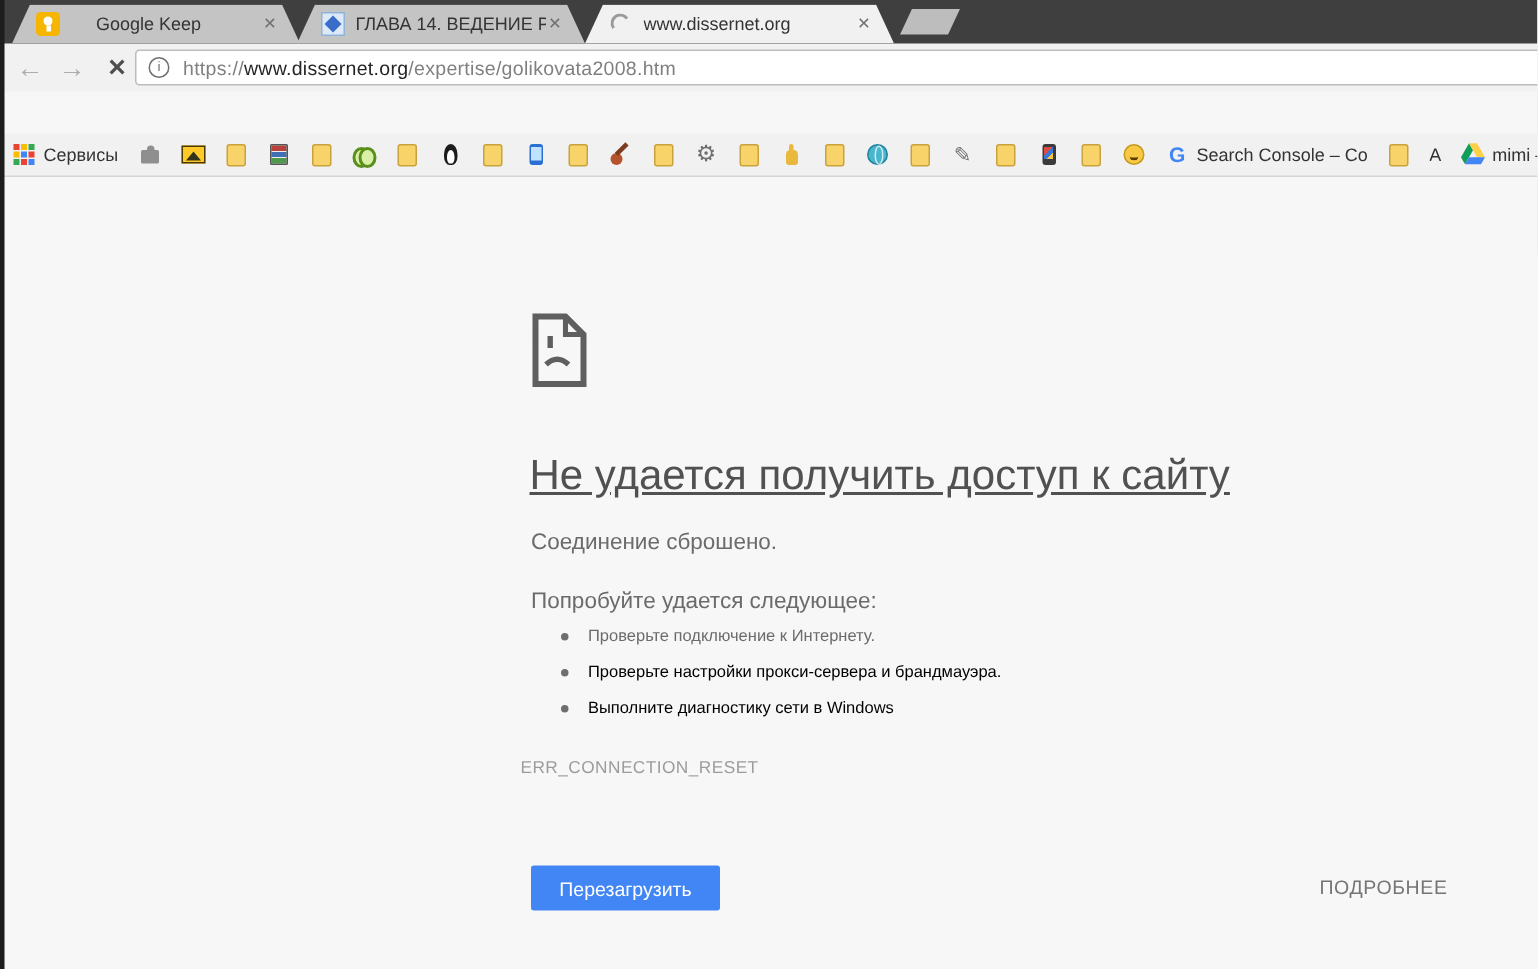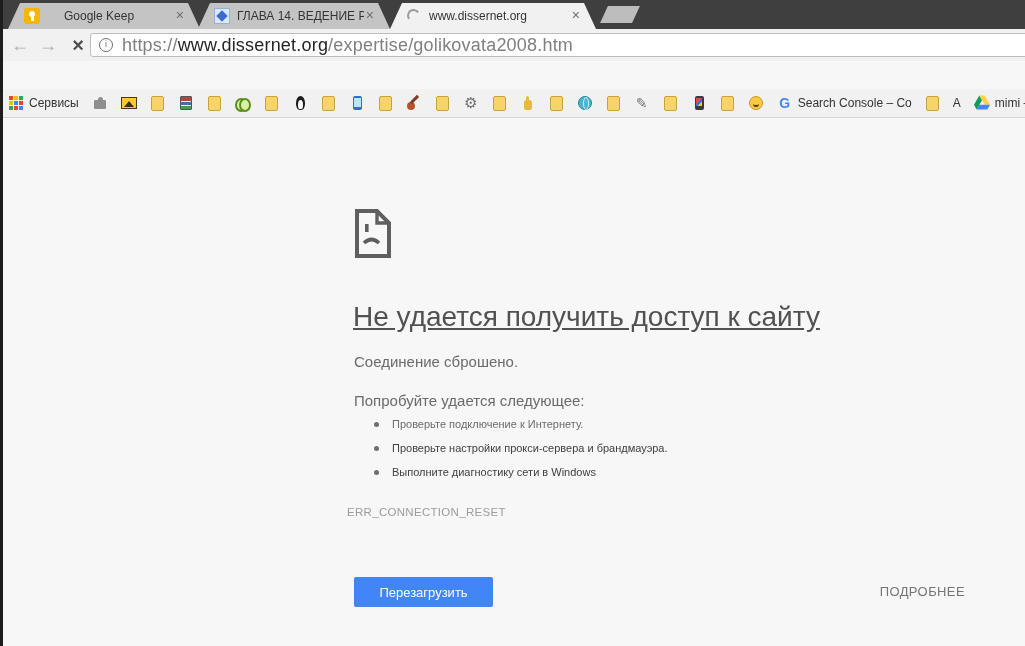--- a/index.html
+++ b/index.html
@@ -68,42 +68,42 @@
   
   .toolbar{position:absolute;left:0;top:29px;width:100%;height:32px;background:#f1f1f1;z-index:9;}
   .navbtn{position:absolute;top:4px;width:24px;height:24px;text-align:center;font-size:18px;
     line-height:24px;color:#adadad;cursor:pointer;}
   .navbtn.stop{color:#4e4e4e;font-size:20px;font-weight:bold;}
   .omnibox{position:absolute;left:90px;right:-8px;top:4px;height:24px;background:#fff;
     border:1px solid #bcbcbc;border-radius:3px;display:flex;align-items:center;padding-left:8px;gap:9px;cursor:text;}
   .ic-info{width:14px;height:14px;border:1.5px solid #6f6f6f;border-radius:50%;font-size:9px;
     line-height:11px;text-align:center;color:#6f6f6f;flex:0 0 auto;}
   .ic-info::before{content:"i";}
-  .url{font-size:18px;white-space:nowrap;letter-spacing:.2px;}
+  .url{font-size:13px;white-space:nowrap;letter-spacing:.2px;}
   .url .dim{color:#808080;} .url .host{color:#252525;}
 
   
   .bookmarks{position:absolute;left:0;top:61px;width:100%;height:29px;background:#f1f1f1;
     border-bottom:1px solid #d6d6d6;display:flex;align-items:center;padding:0 8px;gap:13px;z-index:8;margin-top:28px;}
   .bm{display:flex;align-items:center;gap:5px;font-size:12px;color:#333;white-space:nowrap;cursor:pointer;flex:0 0 auto;}
   .bm .lbl{overflow:hidden;}
   .lbl-trunc{max-width:118px;}
 
   
   .page{position:absolute;left:3px;top:90px;right:0;bottom:0;background:#f7f7f7;}
   .sadicon{position:absolute;left:351px;top:118px;}
   .err-title{position:absolute;left:350px;top:211px;font-size:28px;font-weight:400;color:#515151;text-decoration:underline;}
   .err-msg{position:absolute;left:351px;top:263px;font-size:15px;color:#6b6b6b;}
   .sugg-h{position:absolute;left:351px;top:302px;font-size:15px;color:#6b6b6b;}
   .sugg-list{position:absolute;left:351px;top:322px;list-style:none;}
   .sugg-list li{position:relative;padding-left:38px;line-height:24px;font-size:11px;color:#6b6b6b;}
   .dot{position:absolute;left:20px;top:10px;width:5px;height:5px;border-radius:50%;background:#6e6e6e;}
-  .sugg-list a{color:#404040;text-decoration:none;cursor:pointer;}
+  .sugg-list a{color:#000000;text-decoration:none;cursor:pointer;}
   .err-code{position:absolute;left:344px;top:416px;font-size:11.5px;color:#9c9c9c;letter-spacing:.3px;}
-  .reload-btn{position:absolute;left:351px;top:487px;width:139px;height:30px;background:#4285f4;
+  .reload-btn{position:absolute;left:351px;top:487px;width:126px;height:30px;background:#4285f4;
     border:none;border-radius:2px;color:#fff;font-size:13px;font-family:"Liberation Sans",sans-serif;cursor:pointer;}
   .details-btn{position:absolute;right:60px;top:494px;font-size:13px;color:#757575;letter-spacing:.4px;cursor:pointer;}
 </style>
 </head>
 <body>
 
 <div class="screen">
 
   <div class="tabstrip">
     <div class="tab" style="left:8px;width:192px;gap:24px;">

